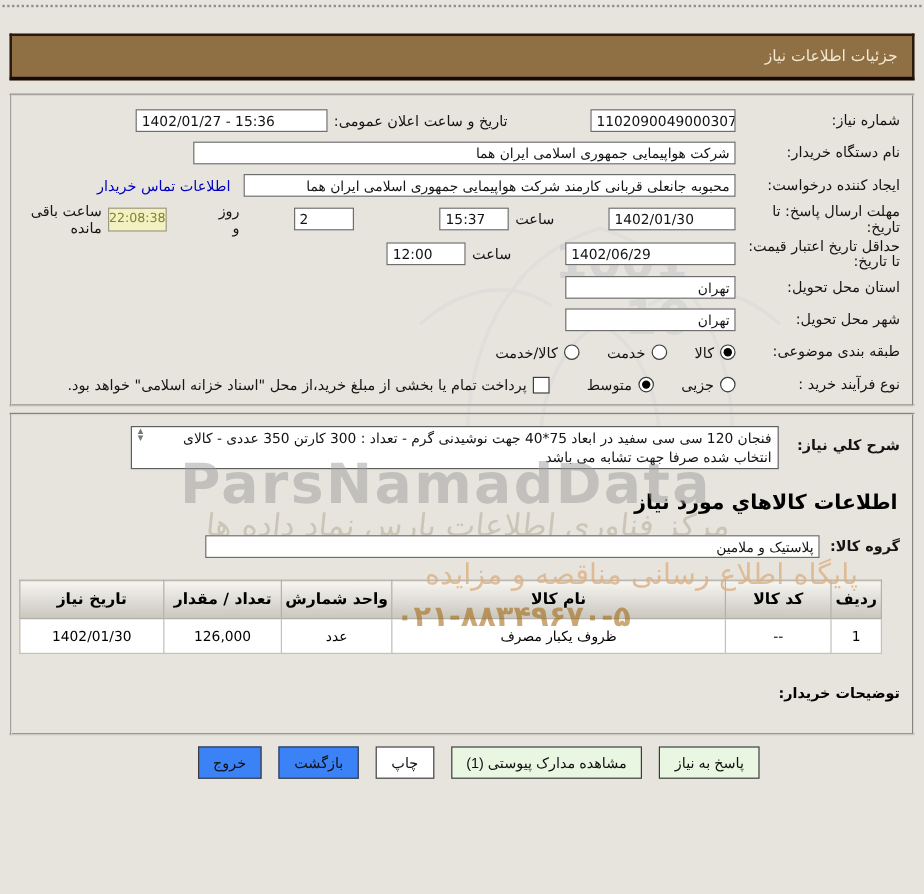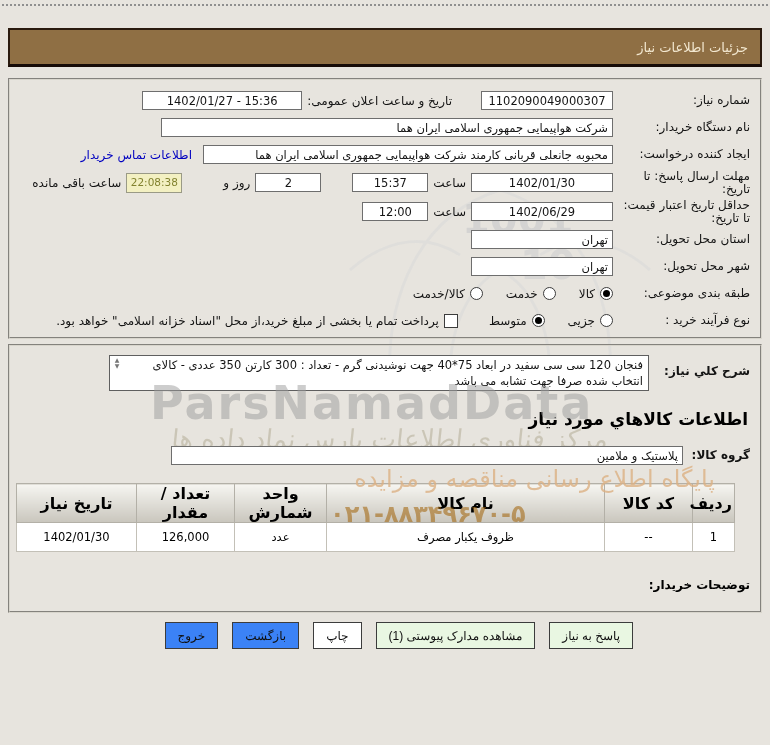--- a/index.html
+++ b/index.html
@@ -13,23 +13,23 @@
   
   .panel{position:absolute;right:8px;left:8px;border:2px groove #d8d5cc;box-sizing:border-box;z-index:1;}
   .panel1{top:78px;height:261px;}
   .panel2{top:344px;height:269px;}
   .rows{padding:7px 10px 0;display:flex;flex-direction:column;}
   .frow{display:flex;align-items:center;height:27px;gap:5px;font-size:12px;color:#141414;}
   .frow.tall{height:29px;}
   .lblcol{width:132px;min-width:132px;font-size:12px;line-height:13px;text-align:right;}
   .inp{background:#fff;border:1px solid #6e6e6e;height:19px;line-height:18px;font-size:11.5px;
     padding:0 4px;box-sizing:border-box;white-space:nowrap;overflow:hidden;}
-  .inp.center{text-align:center;}
+  .inp.center{text-align:left;margin-left:40px;}
   .inp.ltr{direction:ltr;}
-  .w150{width:132px;} .w158{width:160px;} .w452{width:452px;margin-left:22px;} .w410{width:410px;}
+  .w150{width:121px;} .w158{width:160px;} .w452{width:452px;margin-left:22px;} .w410{width:410px;}
   .w142{width:142px;} .w76{width:76px;} .w66{width:66px;} .w512{width:512px;}
   .lbl2{margin-right:24px;}
   .link{color:#0000C0;font-size:12px;cursor:pointer;margin-right:6px;}
   .badge{background:#F3F0C2;border:1px solid #9a9a86;color:#82822F;width:54px;height:18px;
     line-height:17px;text-align:center;font-size:10.5px;direction:ltr;}
   .radio{display:inline-block;width:13px;height:13px;min-width:13px;border:1px solid #3c3c3c;
     border-radius:50%;background:#fff;position:relative;box-sizing:border-box;}
   .radio.sel::after{content:'';position:absolute;top:2px;left:2px;right:2px;bottom:2px;background:#000;border-radius:50%;}
   .chk{display:inline-block;width:14px;height:14px;min-width:14px;border:1px solid #3c3c3c;background:#fff;box-sizing:border-box;}
   .opt{display:flex;align-items:center;gap:5px;margin-left:18px;}
@@ -37,21 +37,21 @@
   
   .ta{position:relative;background:#fff;border:1px solid #5f5f5f;width:540px;height:36px;
     box-sizing:border-box;font-size:11.5px;line-height:16px;padding:1px 5px 1px 14px;overflow:hidden;}
   .ta-scroll{position:absolute;left:2px;top:1px;width:10px;color:#777;font-size:6px;line-height:6px;text-align:center;}
   .sec-title{margin:12px 2px 0;font-size:17px;font-weight:bold;}
   .grp{margin-top:13px;}
   .grp .lblsm{width:62px;min-width:62px;font-weight:bold;}
   
   .tblwrap{margin:14px 15px 0;}
   table.tbl{border-collapse:collapse;width:718px;table-layout:fixed;}
-  .tbl th{background:linear-gradient(#f6f5f1,#c9c6bd);border:1px solid #b3b0a7;font-size:16px;
+  .tbl th{background:linear-gradient(#f6f5f1,#c9c6bd);border:1px solid #b3b0a7;font-size:13px;
     font-weight:bold;height:31px;padding:0 2px;}
   .tbl td{background:#fff;border:1px solid #c3c0b7;font-size:11.5px;height:28px;text-align:center;padding:0 2px;}
   
   .notes-row{margin-top:11px;display:flex;align-items:flex-start;gap:6px;font-size:12px;}
   .notes-row .lblcol{width:118px;min-width:118px;font-weight:bold;padding-top:16px;}
   .notes-box{background:#fff;border:1px solid #2e2e2e;width:520px;height:60px;box-sizing:border-box;
     padding:2px 6px;font-size:11.5px;line-height:17px;overflow:hidden;}
   
   .btnrow{position:absolute;top:622px;right:137px;display:flex;gap:14px;z-index:2;}
   .btn{height:27px;border:1px solid #3c3c3c;font-size:12px;padding:0 12px;display:flex;

